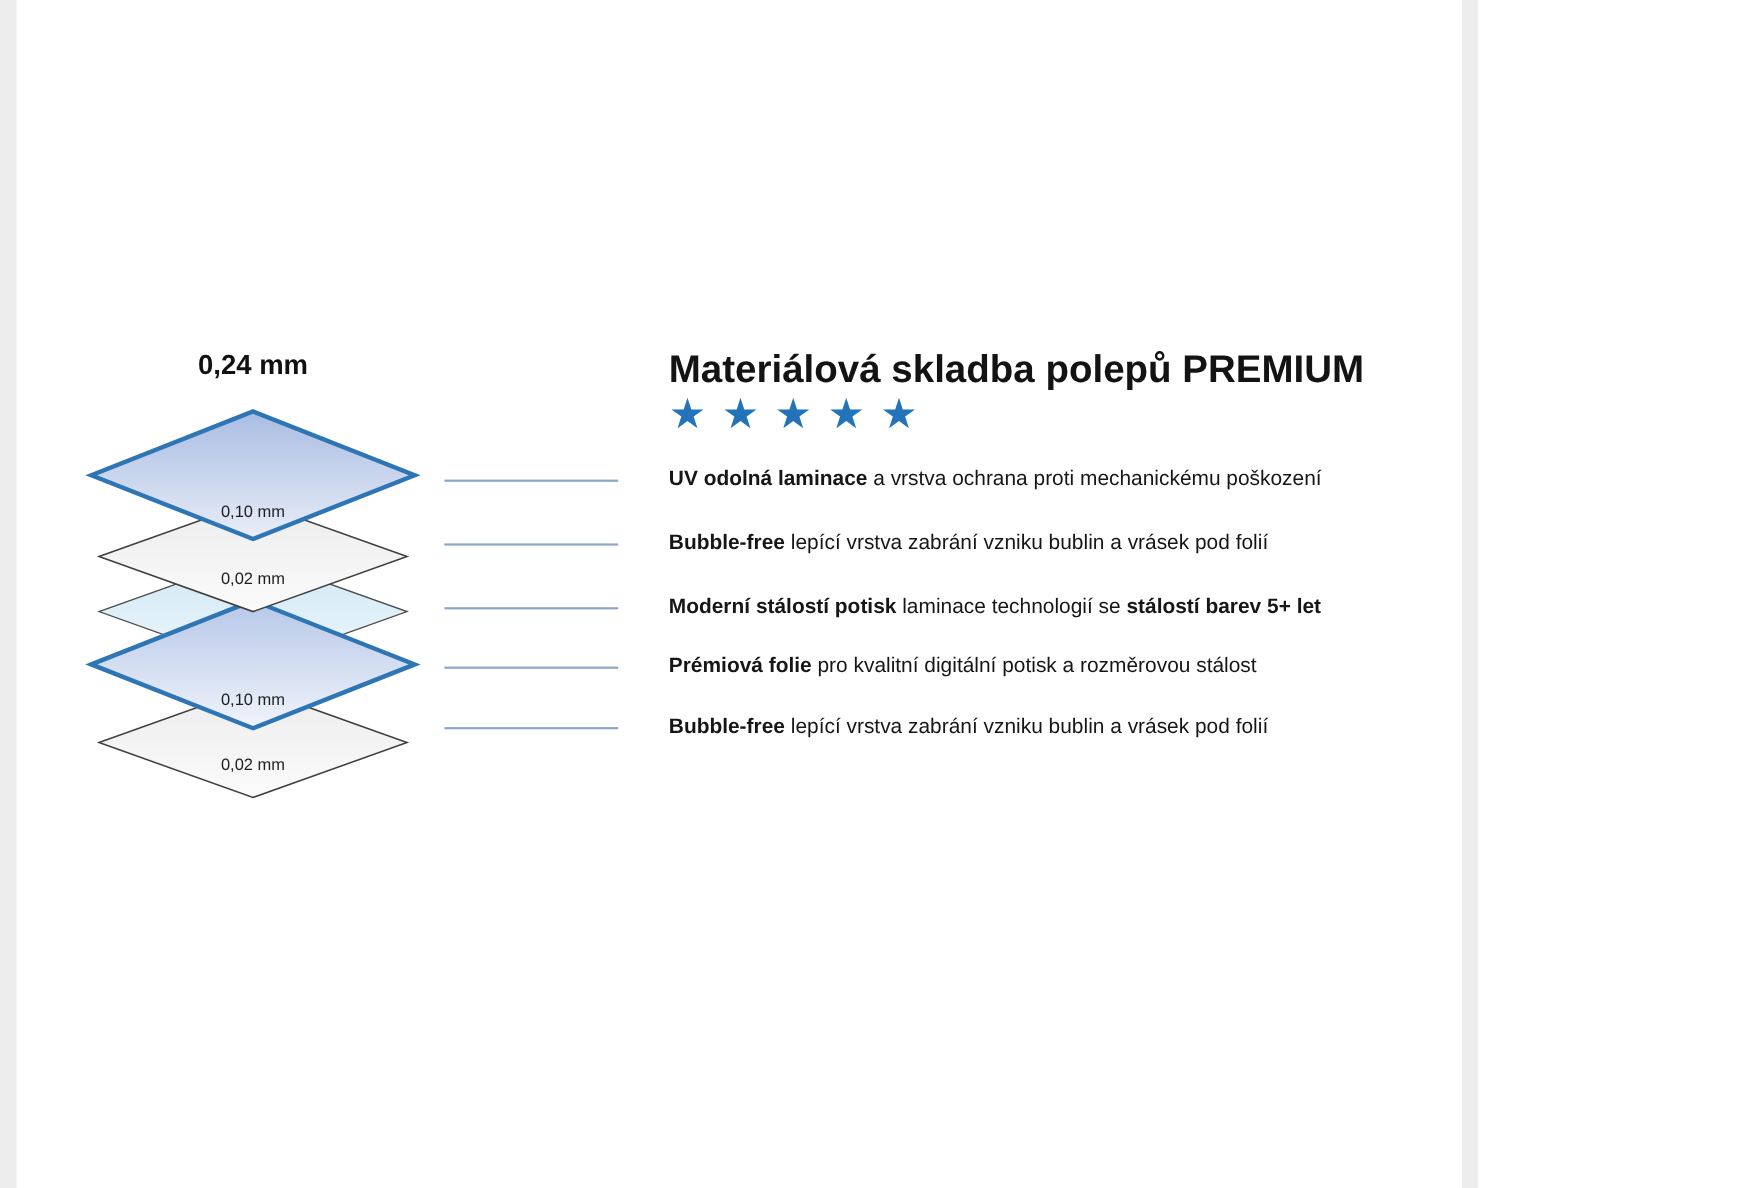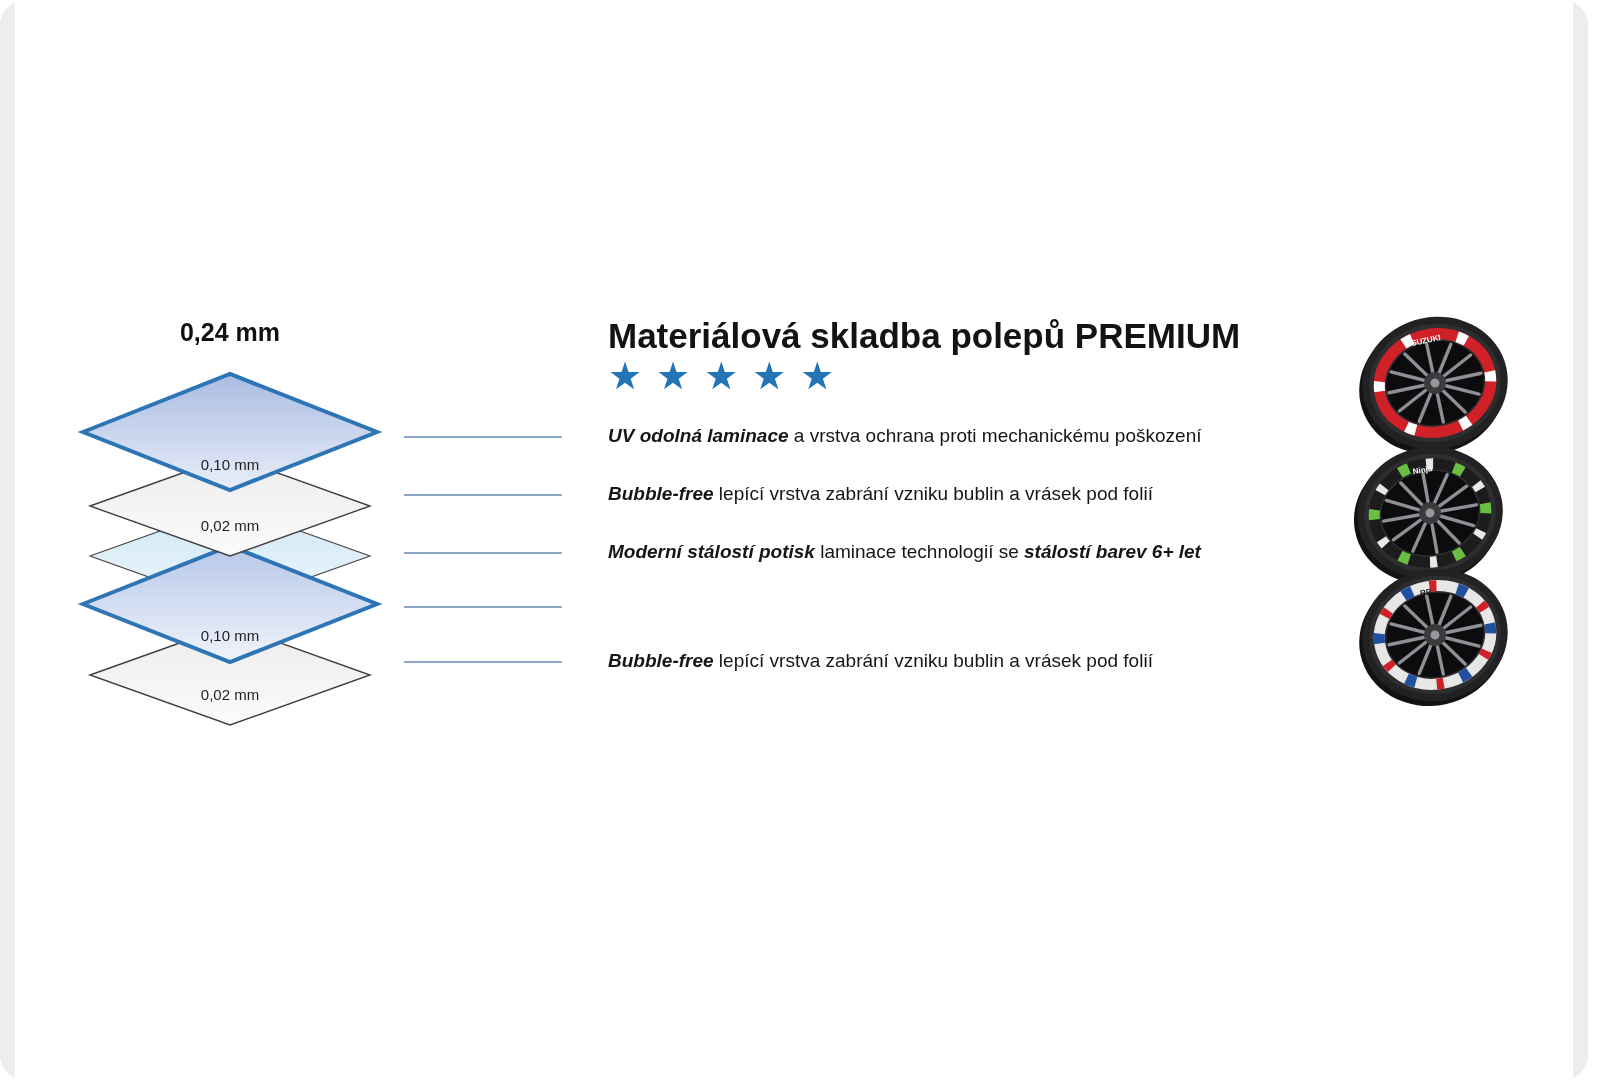--- a/index.html
+++ b/index.html
@@ -1,38 +1,38 @@
 <!DOCTYPE html>
 <html><head>
 <meta charset="utf-8">
 <style>
   * { margin:0; padding:0; box-sizing:border-box; }
   html,body { background:#ffffff; }
   body { font-family:"Liberation Sans", sans-serif; color:#161616; }
-  .canvas { position:relative; width:1588px; height:1080px; background:#ffffff; overflow:hidden;border-radius:25px; }
+  .canvas { position:relative; width:1344px; height:1080px; background:#ffffff; overflow:hidden; }
   .edge { position:absolute; top:0; bottom:0; width:15px; background:#ededed; }
   .edge.left { left:0; }
   .edge.right { right:0; }
 
   .total-label { position:absolute; left:130px; top:318px; width:200px; text-align:center;
                  font-size:25px; font-weight:bold; color:#111; }
 
   .layers-svg { position:absolute; left:50px; top:310px; width:400px; height:440px; }
   .layers-svg text { font-family:"Liberation Sans", sans-serif; font-size:15px; fill:#1f1f1f; }
 
   .leader { position:absolute; left:404px; width:158px; height:2px; background:#8ca6c8; }
   .ld1 { top:436px; } .ld2 { top:494px; } .ld3 { top:552px; } .ld4 { top:606px; } .ld5 { top:661px; }
 
   .info-title { position:absolute; left:608px; top:316px; font-size:35px; font-weight:bold;
                 color:#131313; white-space:nowrap; }
   .stars { position:absolute; left:608px; top:356px; font-size:38px; line-height:40px;
            color:#2273b8; letter-spacing:14px; font-family:"DejaVu Sans", sans-serif; }
 
   .item { position:absolute; left:608px; font-size:19px; line-height:24px; color:#161616; white-space:nowrap; }
-  .item b { font-weight:bold;font-style:italic; }
+  .item b { font-weight:bold; }
   .i1 { top:424px; } .i2 { top:482px; } .i3 { top:540px; } .i4 { top:594px; } .i5 { top:649px; }
 
   .wheel { position:absolute; width:160px; height:150px; }
   .w1 { left:1355px; top:308px; }
   .w2 { left:1350px; top:438px; }
   .w3 { left:1355px; top:560px; }
   .wheel text { font-family:"Liberation Sans", sans-serif; font-weight:bold; }
 </style>
 </head>
 <body>
@@ -82,22 +82,23 @@
   <div class="leader ld4"></div>
   <div class="leader ld5"></div>
 
   <div class="info-title">Materiálová skladba polepů PREMIUM</div>
   <div class="stars">★★★★★</div>
 
   <div class="item i1"><b>UV odolná laminace</b><span> a vrstva ochrana proti mechanickému poškození</span><b></b></div>
 
   <div class="item i2"><b>Bubble-free</b><span> lepící vrstva zabrání vzniku bublin a vrásek pod folií</span><b></b></div>
 
-  <div class="item i3"><b>Moderní stálostí potisk</b><span> laminace technologií se </span><b>stálostí barev 6+ let</b></div>
+  <div class="item i3"><b>Moderní stálostí potisk</b><span> laminace technologií se </span><b>stálostí barev 5+ let</b></div>
 
+  <div class="item i4"><b>Prémiová folie</b><span> pro kvalitní digitální potisk a rozměrovou stálost</span><b></b></div>
 
   <div class="item i5"><b>Bubble-free</b><span> lepící vrstva zabrání vzniku bublin a vrásek pod folií</span><b></b></div>
 
   <svg class="wheel w1" viewBox="0 0 160 150">
     <g transform="rotate(-12 80 75)">
       <ellipse cx="76" cy="79" rx="73" ry="66" fill="#121213"></ellipse>
       <ellipse cx="80" cy="75" rx="73" ry="66" fill="#222224"></ellipse>
       <ellipse cx="80" cy="75" rx="66" ry="59" fill="#2e2e31"></ellipse>
       <ellipse cx="80" cy="75" rx="56" ry="49" fill="none" stroke-width="11" stroke="#cf2127"></ellipse>
       <ellipse cx="80" cy="75" rx="56" ry="49" fill="none" stroke-width="11" stroke-dasharray="10 46" stroke="#ffffff"></ellipse>

